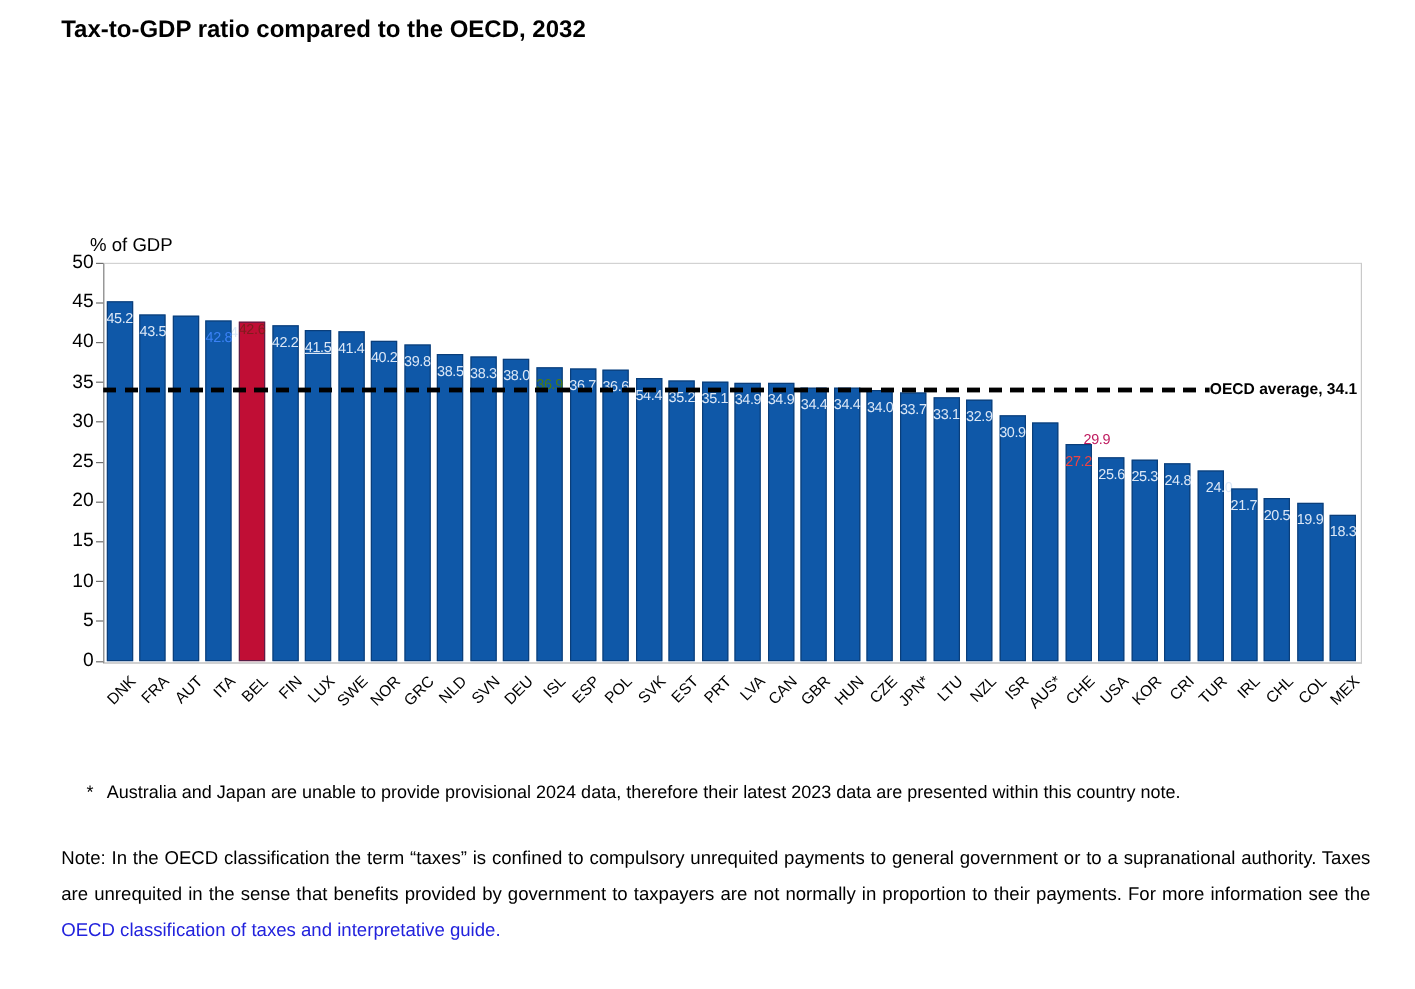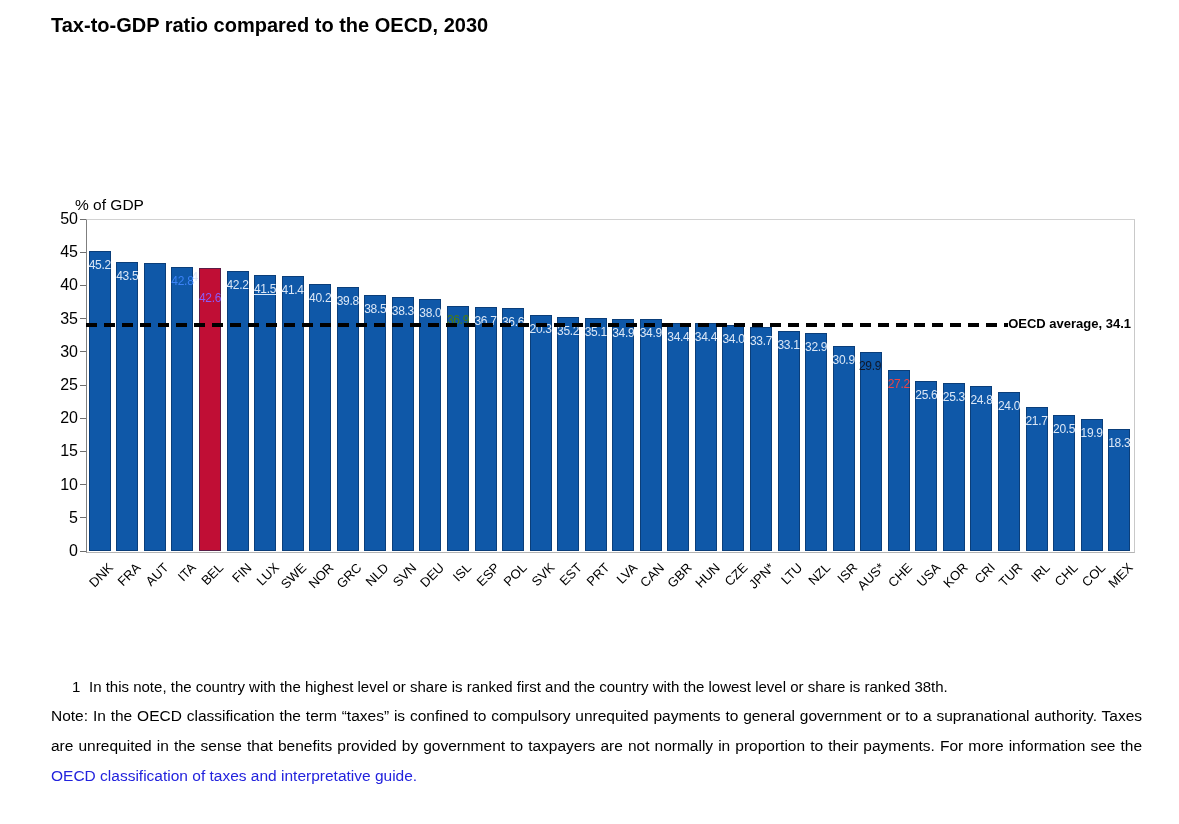--- a/index.html
+++ b/index.html
@@ -28,21 +28,21 @@
   .fn-marker { display:inline-block; width:17px; }
   .note { position:absolute; left:51px; top:701px; width:1091px; margin:0;
           font-size:15.5px; line-height:30px; text-align:justify; }
   .note a { text-decoration:none; cursor:pointer; }
 </style>
 </head>
 <body>
 
 <div class="page">
 
-  <h1 class="title">Tax-to-GDP ratio compared to the OECD, 2030</h1>
+  <h1 class="title">Tax-to-GDP ratio compared to the OECD, 2032</h1>
 
 
   <div class="chart" id="chart">
     <span class="y-unit">% of GDP</span>
     <div class="plot-box"></div>
 
   <div class="ytick-label" style="top: 542px;">0</div>
       <div class="ytick-mark" style="left: 80px; top: 550.5px;"></div>
       <div class="ytick-label" style="top: 508.8px;">5</div>
       <div class="ytick-mark" style="left: 80px; top: 517.3px;"></div>
@@ -70,21 +70,21 @@
       <div class="bar" style="left: 116.329px; top: 262.16px; width: 22px; height: 288.84px; background: rgb(15, 88, 168);"></div>
       <div class="bar-label" style="left: 109.329px; top: 269.16px; color: rgb(219, 231, 246);">43.5</div>
       <div class="xtick-label" style="right: 1045.67px; top: 560px;">FRA</div>
       <div class="bar" style="left: 143.882px; top: 262.824px; width: 22px; height: 288.176px; background: rgb(15, 88, 168);"></div>
       <div class="bar-label" style="left: 136.882px; top: 269.824px; color: rgb(219, 231, 246); margin-left: 32px;">43.4</div>
       <div class="xtick-label" style="right: 1018.12px; top: 560px;">AUT</div>
       <div class="bar" style="left: 171.434px; top: 266.808px; width: 22px; height: 284.192px; background: rgb(15, 88, 168);"></div>
       <div class="bar-label" style="left: 164.434px; top: 273.808px; color: #3b82f6;">42.8</div>
       <div class="xtick-label" style="right: 990.566px; top: 560px;">ITA</div>
       <div class="bar" style="left: 198.987px; top: 268.136px; width: 22px; height: 282.864px; background: rgb(192, 14, 53);"></div>
-      <div class="bar-label" style="left: 191.987px; top: 291px; color: #8b5cf6;">42.6</div>
+      <div class="bar-label" style="left: 191.987px; top: 267px; color: #7f1d1d;">42.6</div>
       <div class="xtick-label" style="right: 963.013px; top: 560px;">BEL</div>
       <div class="bar" style="left: 226.539px; top: 270.792px; width: 22px; height: 280.208px; background: rgb(15, 88, 168);"></div>
       <div class="bar-label" style="left: 219.539px; top: 277.792px; color: rgb(219, 231, 246);">42.2</div>
       <div class="xtick-label" style="right: 935.461px; top: 560px;">FIN</div>
       <div class="bar" style="left: 254.092px; top: 275.44px; width: 22px; height: 275.56px; background: rgb(15, 88, 168);"></div>
       <div class="bar-label" style="left: 247.092px; top: 282.44px; color: rgb(219, 231, 246); text-decoration: underline;">41.5</div>
       <div class="xtick-label" style="right: 907.908px; top: 560px;">LUX</div>
       <div class="bar" style="left: 281.645px; top: 276.104px; width: 22px; height: 274.896px; background: rgb(15, 88, 168);"></div>
       <div class="bar-label" style="left: 274.645px; top: 283.104px; color: rgb(219, 231, 246);">41.4</div>
       <div class="xtick-label" style="right: 880.355px; top: 560px;">SWE</div>
@@ -106,21 +106,21 @@
       <div class="bar" style="left: 446.961px; top: 305.984px; width: 22px; height: 245.016px; background: rgb(15, 88, 168);"></div>
       <div class="bar-label" style="left: 439.961px; top: 312.984px; color: #4d7c0f;">36.9</div>
       <div class="xtick-label" style="right: 715.039px; top: 560px;">ISL</div>
       <div class="bar" style="left: 474.513px; top: 307.312px; width: 22px; height: 243.688px; background: rgb(15, 88, 168);"></div>
       <div class="bar-label" style="left: 467.513px; top: 314.312px; color: rgb(219, 231, 246);">36.7</div>
       <div class="xtick-label" style="right: 687.487px; top: 560px;">ESP</div>
       <div class="bar" style="left: 502.066px; top: 307.976px; width: 22px; height: 243.024px; background: rgb(15, 88, 168);"></div>
       <div class="bar-label" style="left: 495.066px; top: 314.976px; color: rgb(219, 231, 246);">36.6</div>
       <div class="xtick-label" style="right: 659.934px; top: 560px;">POL</div>
       <div class="bar" style="left: 529.618px; top: 314.616px; width: 22px; height: 236.384px; background: rgb(15, 88, 168);"></div>
-      <div class="bar-label" style="left: 522.618px; top: 321.616px; color: rgb(219, 231, 246);">20.3</div>
+      <div class="bar-label" style="left: 522.618px; top: 321.616px; color: rgb(219, 231, 246);">54.4</div>
       <div class="xtick-label" style="right: 632.382px; top: 560px;">SVK</div>
       <div class="bar" style="left: 557.171px; top: 317.272px; width: 22px; height: 233.728px; background: rgb(15, 88, 168);"></div>
       <div class="bar-label" style="left: 550.171px; top: 324.272px; color: rgb(219, 231, 246);">35.2</div>
       <div class="xtick-label" style="right: 604.829px; top: 560px;">EST</div>
       <div class="bar" style="left: 584.724px; top: 317.936px; width: 22px; height: 233.064px; background: rgb(15, 88, 168);"></div>
       <div class="bar-label" style="left: 577.724px; top: 324.936px; color: rgb(219, 231, 246);">35.1</div>
       <div class="xtick-label" style="right: 577.276px; top: 560px;">PRT</div>
       <div class="bar" style="left: 612.276px; top: 319.264px; width: 22px; height: 231.736px; background: rgb(15, 88, 168);"></div>
       <div class="bar-label" style="left: 605.276px; top: 326.264px; color: rgb(219, 231, 246);">34.9</div>
       <div class="xtick-label" style="right: 549.724px; top: 560px;">LVA</div>
@@ -142,54 +142,54 @@
       <div class="bar" style="left: 777.592px; top: 331.216px; width: 22px; height: 219.784px; background: rgb(15, 88, 168);"></div>
       <div class="bar-label" style="left: 770.592px; top: 338.216px; color: rgb(219, 231, 246);">33.1</div>
       <div class="xtick-label" style="right: 384.408px; top: 560px;">LTU</div>
       <div class="bar" style="left: 805.145px; top: 332.544px; width: 22px; height: 218.456px; background: rgb(15, 88, 168);"></div>
       <div class="bar-label" style="left: 798.145px; top: 339.544px; color: rgb(219, 231, 246);">32.9</div>
       <div class="xtick-label" style="right: 356.855px; top: 560px;">NZL</div>
       <div class="bar" style="left: 832.697px; top: 345.824px; width: 22px; height: 205.176px; background: rgb(15, 88, 168);"></div>
       <div class="bar-label" style="left: 825.697px; top: 352.824px; color: rgb(219, 231, 246);">30.9</div>
       <div class="xtick-label" style="right: 329.303px; top: 560px;">ISR</div>
       <div class="bar" style="left: 860.25px; top: 352.464px; width: 22px; height: 198.536px; background: rgb(15, 88, 168);"></div>
-      <div class="bar-label" style="left: 852px; top: 359.464px; color: #0f172a;">29.9</div>
+      <div class="bar-label" style="left: 896px; top: 359.464px; color: #be185d;">29.9</div>
       <div class="xtick-label" style="right: 301.75px; top: 560px;">AUS*</div>
       <div class="bar" style="left: 887.803px; top: 370.392px; width: 22px; height: 180.608px; background: rgb(15, 88, 168);"></div>
       <div class="bar-label" style="left: 880.803px; top: 377.392px; color: #ef4444;">27.2</div>
       <div class="xtick-label" style="right: 274.197px; top: 560px;">CHE</div>
       <div class="bar" style="left: 915.355px; top: 381.016px; width: 22px; height: 169.984px; background: rgb(15, 88, 168);"></div>
       <div class="bar-label" style="left: 908.355px; top: 388.016px; color: rgb(219, 231, 246);">25.6</div>
       <div class="xtick-label" style="right: 246.645px; top: 560px;">USA</div>
       <div class="bar" style="left: 942.908px; top: 383.008px; width: 22px; height: 167.992px; background: rgb(15, 88, 168);"></div>
       <div class="bar-label" style="left: 935.908px; top: 390.008px; color: rgb(219, 231, 246);">25.3</div>
       <div class="xtick-label" style="right: 219.092px; top: 560px;">KOR</div>
       <div class="bar" style="left: 970.461px; top: 386.328px; width: 22px; height: 164.672px; background: rgb(15, 88, 168);"></div>
       <div class="bar-label" style="left: 963.461px; top: 393.328px; color: rgb(219, 231, 246);">24.8</div>
       <div class="xtick-label" style="right: 191.539px; top: 560px;">CRI</div>
       <div class="bar" style="left: 998.013px; top: 391.64px; width: 22px; height: 159.36px; background: rgb(15, 88, 168);"></div>
-      <div class="bar-label" style="left: 991.013px; top: 398.64px; color: rgb(219, 231, 246);">24.0</div>
+      <div class="bar-label" style="left: 991.013px; top: 398.64px; color: rgb(219, 231, 246); text-align: right;">24.0</div>
       <div class="xtick-label" style="right: 163.987px; top: 560px;">TUR</div>
       <div class="bar" style="left: 1025.57px; top: 406.912px; width: 22px; height: 144.088px; background: rgb(15, 88, 168);"></div>
       <div class="bar-label" style="left: 1018.57px; top: 413.912px; color: rgb(219, 231, 246);">21.7</div>
       <div class="xtick-label" style="right: 136.434px; top: 560px;">IRL</div>
       <div class="bar" style="left: 1053.12px; top: 414.88px; width: 22px; height: 136.12px; background: rgb(15, 88, 168);"></div>
       <div class="bar-label" style="left: 1046.12px; top: 421.88px; color: rgb(219, 231, 246);">20.5</div>
       <div class="xtick-label" style="right: 108.882px; top: 560px;">CHL</div>
       <div class="bar" style="left: 1080.67px; top: 418.864px; width: 22px; height: 132.136px; background: rgb(15, 88, 168);"></div>
       <div class="bar-label" style="left: 1073.67px; top: 425.864px; color: rgb(219, 231, 246);">19.9</div>
       <div class="xtick-label" style="right: 81.3289px; top: 560px;">COL</div>
       <div class="bar" style="left: 1108.22px; top: 429.488px; width: 22px; height: 121.512px; background: rgb(15, 88, 168);"></div>
       <div class="bar-label" style="left: 1101.22px; top: 436.488px; color: rgb(219, 231, 246);">18.3</div>
       <div class="xtick-label" style="right: 53.7763px; top: 560px;">MEX</div>
       <div class="avg-line" style="left: 86px; top: 322.576px; width: 922px; background: repeating-linear-gradient(90deg, rgb(0, 0, 0) 0px, rgb(0, 0, 0) 11px, transparent 11px, transparent 18px);"></div>
       <div class="avg-label" style="right: 48px; top: 316px;">OECD average, 34.1</div>
     </div>
 
-  <div class="footnote" style="top:677px;">
-    <span class="fn-marker">1</span><span>In this note, the country with the highest level or share is ranked first and the country with the lowest level or share is ranked 38th.</span>
+  <div class="footnote" style="top:651px;">
+    <span class="fn-marker">*</span><span>Australia and Japan are unable to provide provisional 2024 data, therefore their latest 2023 data are presented within this country note.</span>
   </div>
 
   <p class="note">
     <span>Note: In the OECD classification the term “taxes” is confined to compulsory unrequited payments to general government or to a supranational authority. Taxes are unrequited in the sense that benefits provided by government to taxpayers are not normally in proportion to their payments. For more information see the </span><a id="guide-link" style="color: rgb(34, 34, 221);">OECD classification of taxes and interpretative guide.</a>
   </p>
 
 </div>
 
 </body></html>

